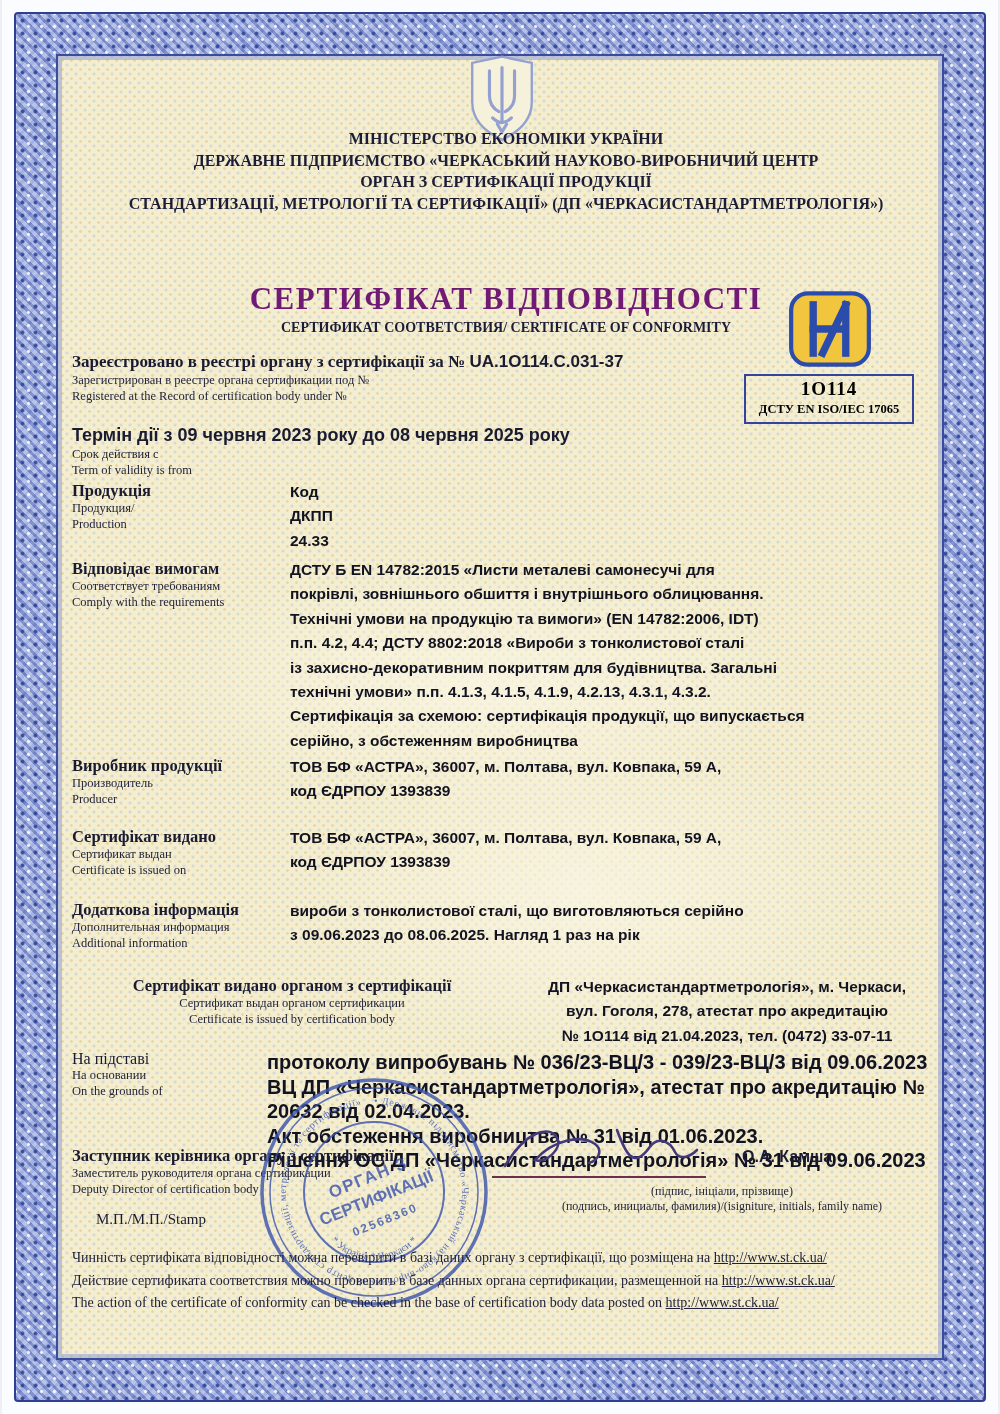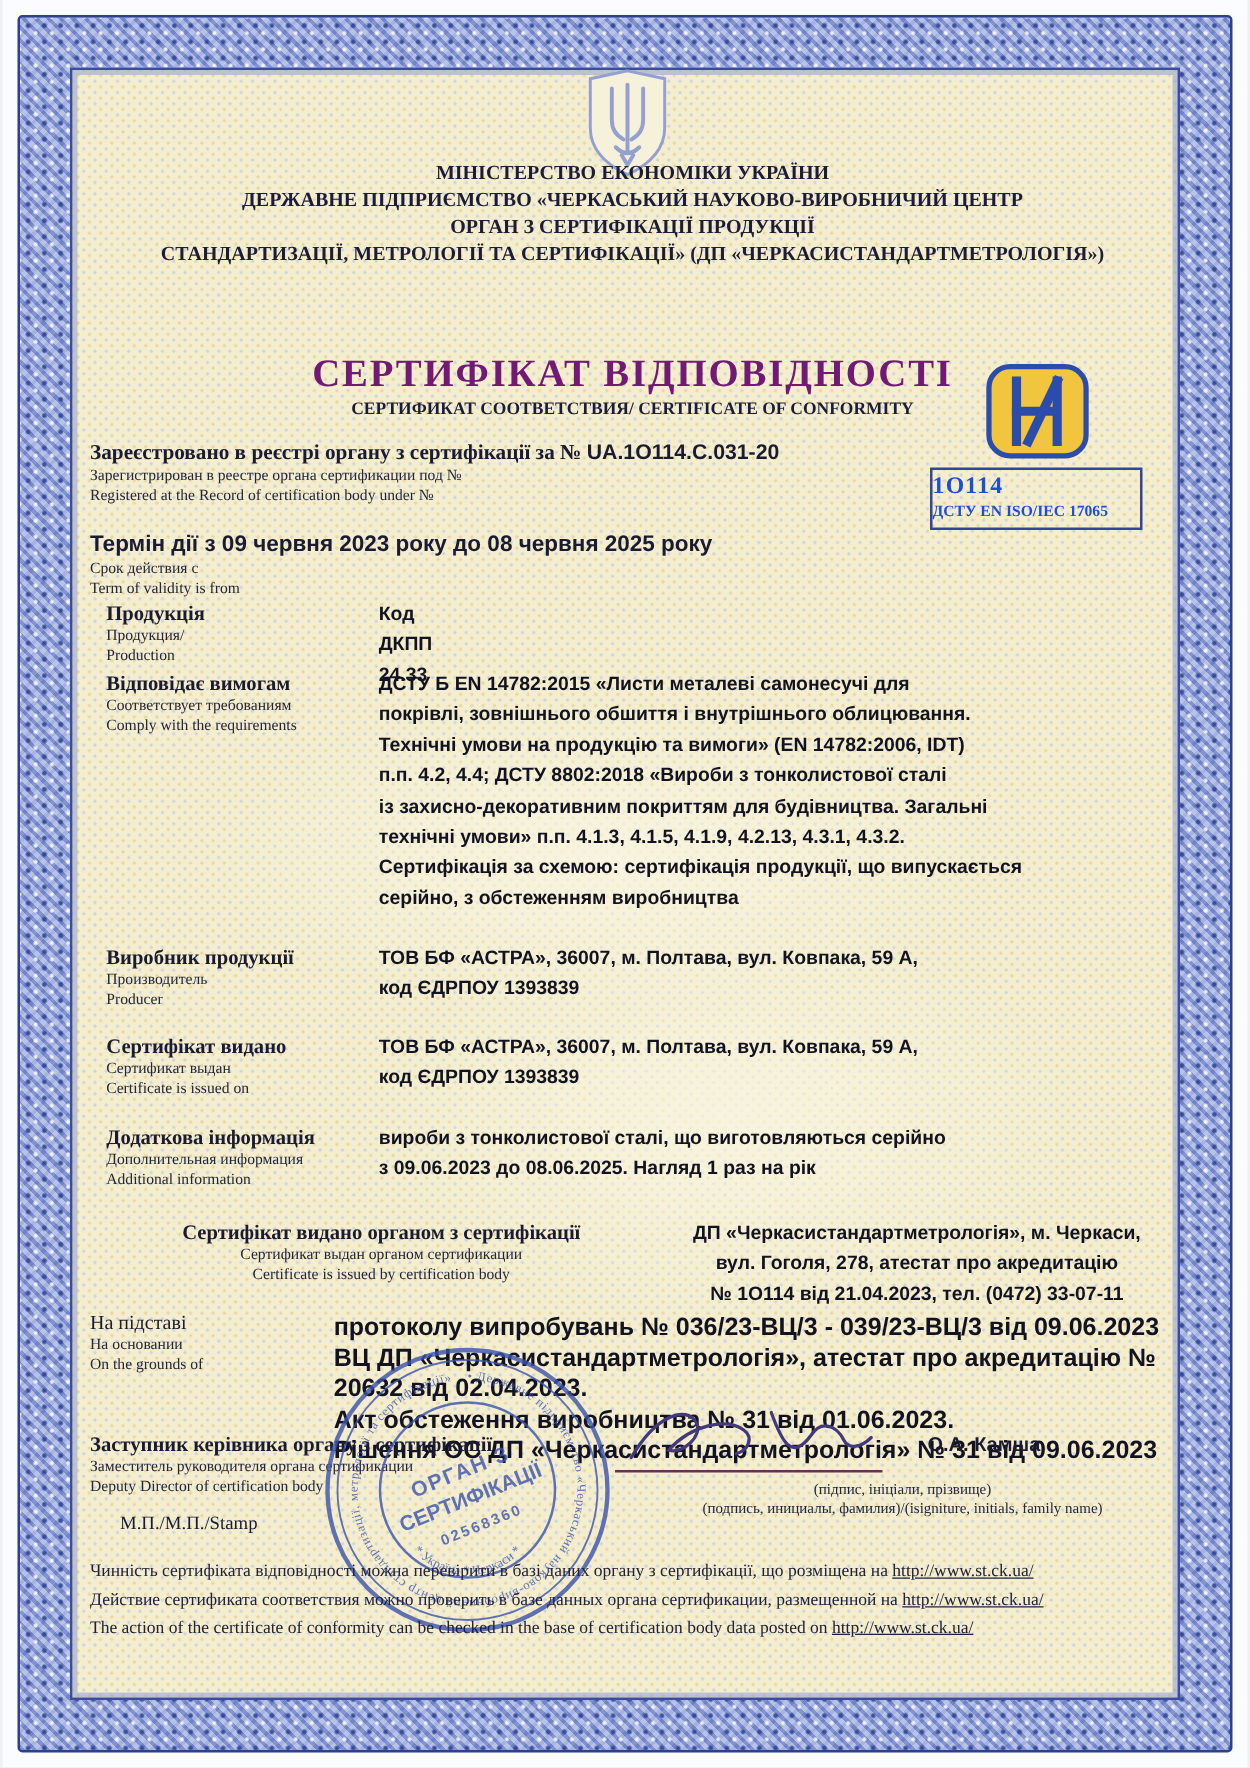--- a/index.html
+++ b/index.html
@@ -46,36 +46,36 @@
   .title-sub { top:320px; font-weight:bold; font-size:14px; color:#1c1c36; }
 
   .reg-block { left:70px; top:350px; }
   .reg-uk { font-weight:bold; font-size:17px; line-height:23px; }
   .reg-num { font-family:"Liberation Sans", sans-serif; }
   .sub-line { font-size:12.5px; line-height:15.5px; color:#24243a; }
 
   .validity-block { left:70px; top:424px; }
   .validity-uk { font-family:"Liberation Sans", sans-serif; font-weight:bold; font-size:18px; line-height:23px; }
 
-  .field { left:70px; right:56px; display:grid; grid-template-columns:218px 1fr 88px;margin-left:13px; }
+  .field { left:70px; right:56px; display:grid; grid-template-columns:218px 1fr 88px; }
   .field .lbl-uk { font-weight:bold; font-size:16.5px; line-height:21px; }
   .field .value {
     font-family:"Liberation Sans", sans-serif; font-weight:bold; font-size:15.5px;
     line-height:24.4px; white-space:pre-line; color:#121220;
   }
   .field.wide { grid-template-columns:440px 1fr;text-align:center; }
   .code-cell { text-align:left; font-family:"Liberation Sans", sans-serif; font-weight:bold; font-size:15.5px; line-height:24.4px; color:#121220; }
 
   .grounds { left:70px; right:56px; display:grid; grid-template-columns:195px 1fr; }
   .grounds .value-line { font-family:"Liberation Sans", sans-serif; font-weight:bold; font-size:20px; line-height:24.6px; color:#121220; }
 
   .acc-mark { left:786px; top:290px; }
   .acc-box {
     left:742px; top:374px; width:166px; height:46px; border:2px solid #34449c;
-    color:#1d4ed8;
+    text-align:center; color:#000000;
   }
   .acc-box .num { font-weight:bold; font-size:19px; letter-spacing:1px; line-height:24px; margin-top:1px; }
   .acc-box .std { font-weight:bold; font-size:12.5px; line-height:17px; }
 
   .sig-label-uk { font-weight:bold; font-size:16.5px; line-height:21px; }
   .stamp-label { font-size:15px; }
   .sig-name { font-family:"Liberation Sans", sans-serif; font-weight:bold; font-size:16px; }
   .caption { font-size:12px; line-height:15px; text-align:center; color:#24243a; }
   .sig-underline { border-bottom:2px solid #6b2f4f; }
 
@@ -124,21 +124,21 @@
       <path d="M55 14 V60"></path>
     </g>
   </svg>
   <div class="abs acc-box">
     <div class="num">1О114</div>
     <div class="std">ДСТУ EN ISO/IEC 17065</div>
   </div>
 
   <div class="abs reg-block">
     <div class="reg-uk">
-      <span>Зареєстровано в реєстрі органу з сертифікації за № </span><span class="reg-num">UA.1О114.С.031-20</span>
+      <span>Зареєстровано в реєстрі органу з сертифікації за № </span><span class="reg-num">UA.1О114.С.031-37</span>
     </div>
     <div class="sub-line">Зарегистрирован в реестре органа сертификации под №</div>
     <div class="sub-line">Registered at the Record of certification body under №</div>
   </div>
 
   <div class="abs validity-block">
     <div class="validity-uk">Термін дії з 09 червня 2023 року до 08 червня 2025 року</div>
     <div class="sub-line">Срок действия с</div>
     <div class="sub-line">Term of validity is from</div>
   </div>
@@ -149,21 +149,21 @@
       <div class="sub-line">Продукция/</div>
       <div class="sub-line">Production</div>
     </div>
     <div class="code-cell">
       <div>Код</div>
       <div>ДКПП</div>
       <div>24.33</div>
     </div>
   </div>
 
-  <div class="abs field" style="top:536px;">
+  <div class="abs field" style="top:558px;">
     <div>
       <div class="lbl-uk">Відповідає вимогам</div>
       <div class="sub-line">Соответствует требованиям</div>
       <div class="sub-line">Comply with the requirements</div>
     </div>
     <div class="value" style="grid-column:2 / span 2;">ДСТУ Б EN 14782:2015 «Листи металеві самонесучі для
 покрівлі, зовнішнього обшиття і внутрішнього облицювання.
 Технічні умови на продукцію та вимоги» (EN 14782:2006, IDT)
 п.п. 4.2, 4.4; ДСТУ 8802:2018 «Вироби з тонколистової сталі
 із захисно-декоративним покриттям для будівництва. Загальні

